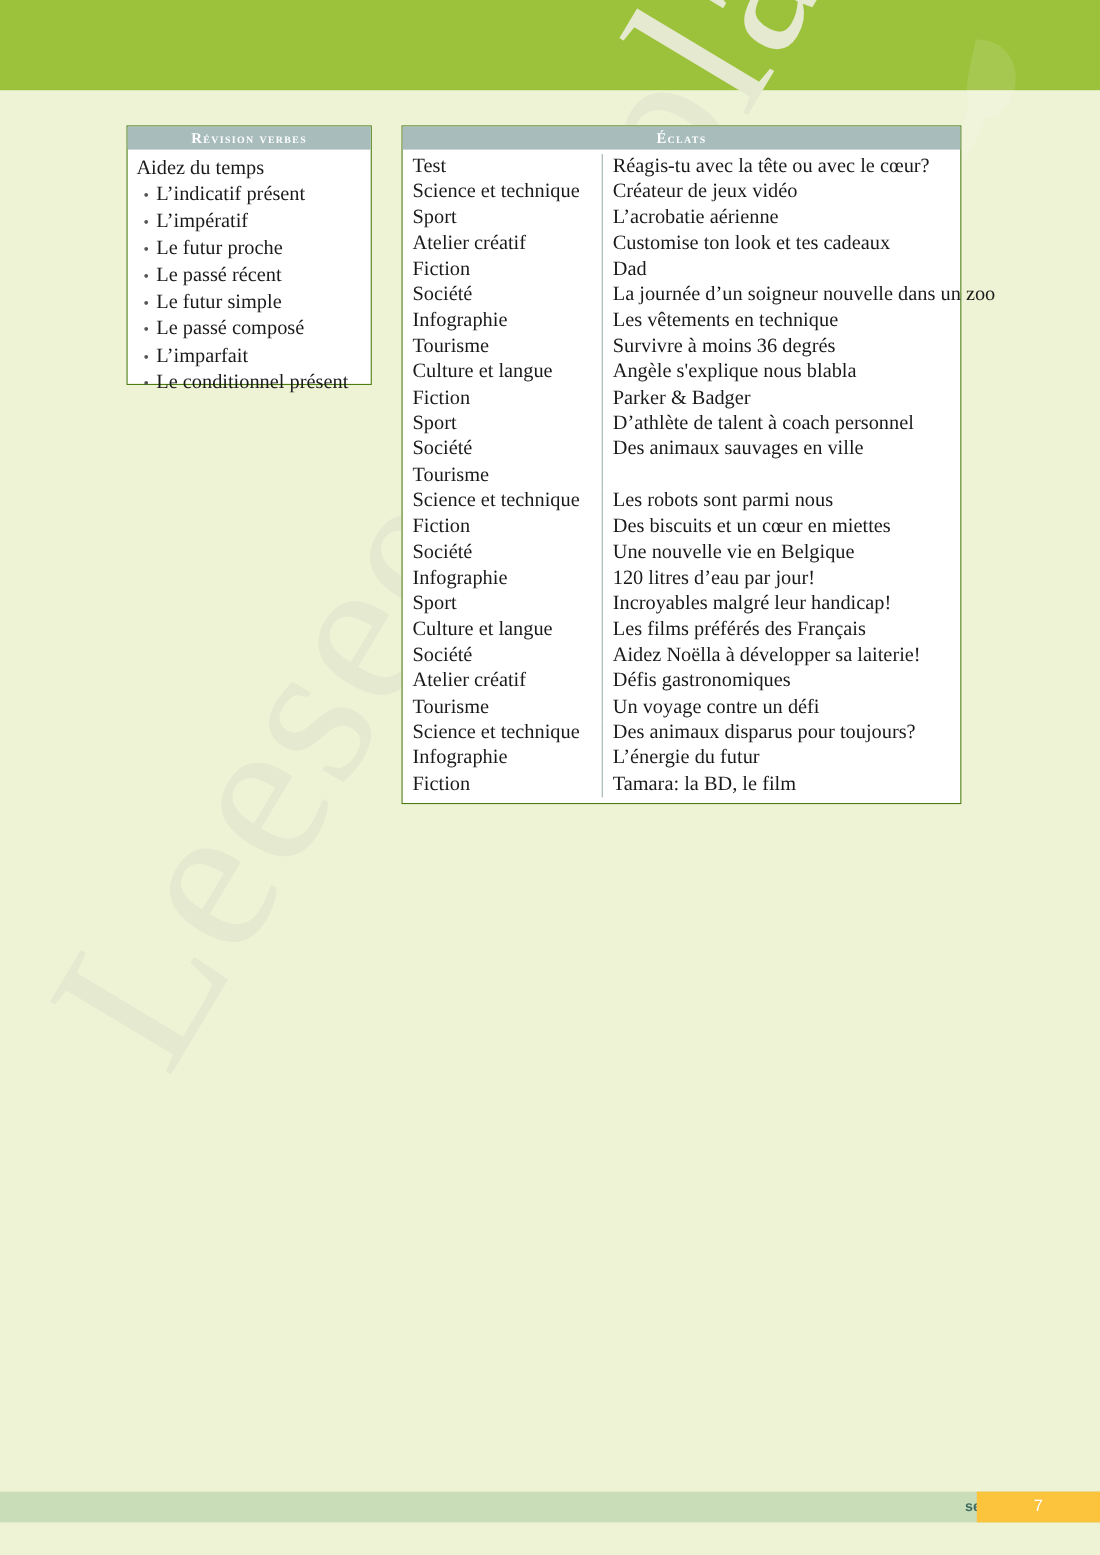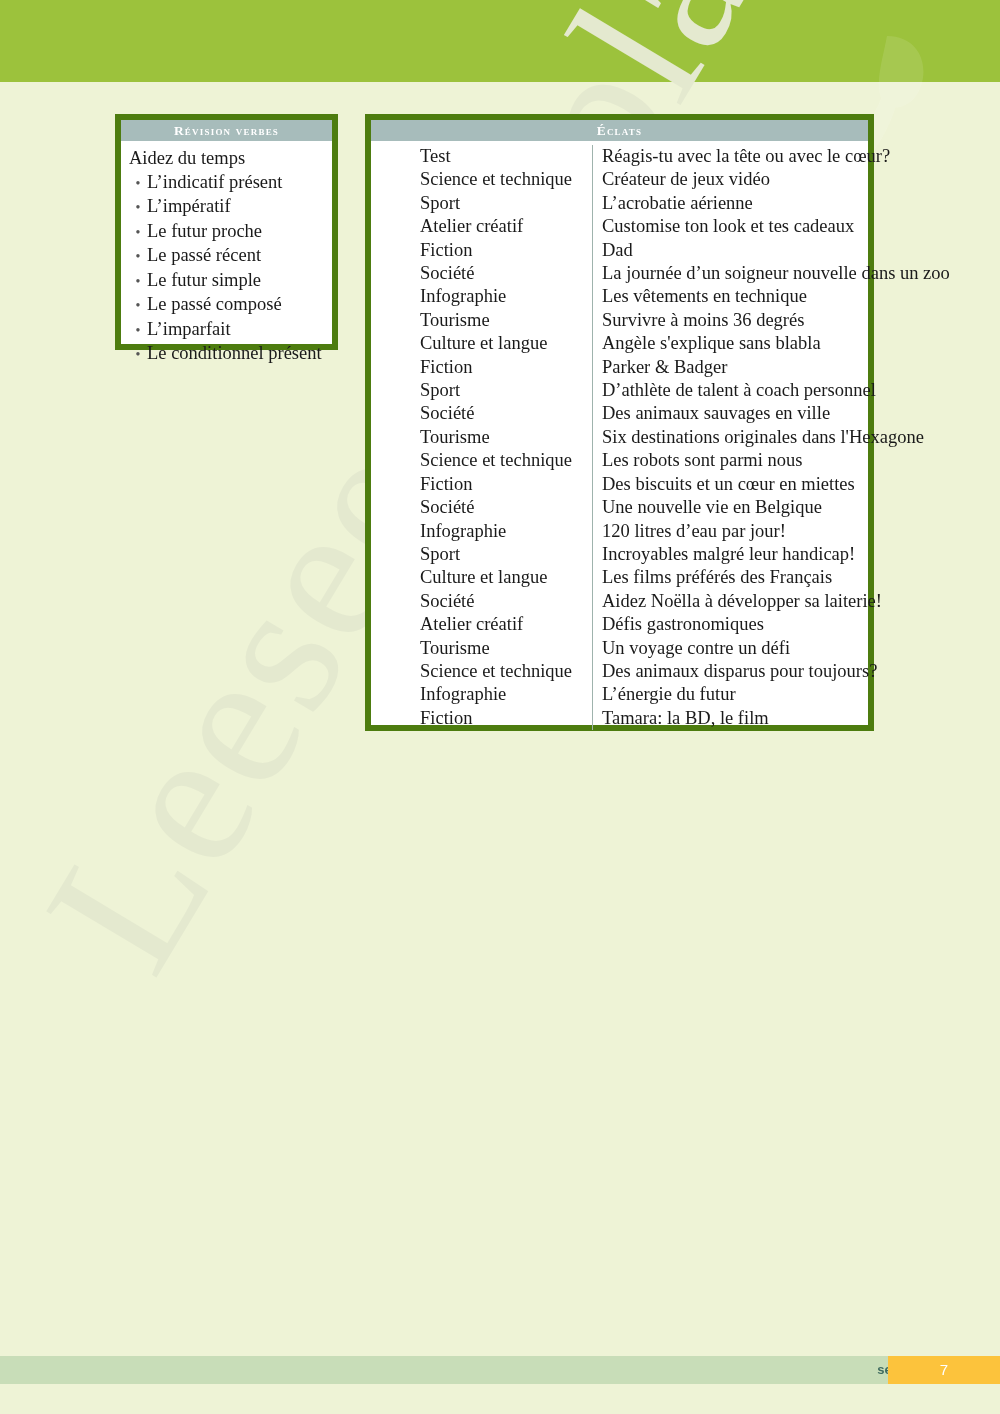--- a/index.html
+++ b/index.html
@@ -61,21 +61,21 @@
   .content {
     position: absolute;
     left: 0; top: 0;
     width: 1000px; height: 1414px;
     z-index: 2;
   }
 
   .tbl {
     position: absolute;
     background: #ffffff;
-    border: 6px solid #4d7c0f;
+    border: 1px solid #4d7c0f;
     box-sizing: border-box;
   }
   .tbl-head {
     background: #a7bcbb;
     color: #ffffff;
     text-align: center;
     font-family: "Liberation Serif", serif;
     font-variant: small-caps;
     font-weight: bold;
     font-size: 13.5px;
@@ -138,21 +138,20 @@
   #eclats-grid .row {
     display: flex;
     white-space: nowrap;
   }
   #eclats-grid .c-cat {
     width: 182px;
     min-width: 182px;
     padding-left: 9px;
     box-sizing: border-box;
     border-right: 1px solid #9fb3ad;
-    margin-left: 40px;
   }
   #eclats-grid .c-title {
     padding-left: 9px;
     flex: 1 1 auto;
   }
 
   
   .footer-bar {
     position: absolute;
     left: 0;
@@ -252,37 +251,36 @@
       <div class="row">
           <div class="c-cat">Infographie</div>
           <div class="c-title">Les vêtements en technique</div>
         </div>
       <div class="row">
           <div class="c-cat">Tourisme</div>
           <div class="c-title">Survivre à moins 36 degrés</div>
         </div>
       <div class="row">
           <div class="c-cat">Culture et langue</div>
-          <div class="c-title">Angèle s'explique sans blabla</div>
+          <div class="c-title">Angèle s'explique nous blabla</div>
         </div>
       <div class="row">
           <div class="c-cat">Fiction</div>
           <div class="c-title">Parker &amp; Badger</div>
         </div>
       <div class="row">
           <div class="c-cat">Sport</div>
           <div class="c-title">D’athlète de talent à coach personnel</div>
         </div>
       <div class="row">
           <div class="c-cat">Société</div>
           <div class="c-title">Des animaux sauvages en ville</div>
         </div>
       <div class="row">
           <div class="c-cat">Tourisme</div>
-          <div class="c-title">Six destinations originales dans l'Hexagone</div>
         </div>
       <div class="row">
           <div class="c-cat">Science et technique</div>
           <div class="c-title">Les robots sont parmi nous</div>
         </div>
       <div class="row">
           <div class="c-cat">Fiction</div>
           <div class="c-title">Des biscuits et un cœur en miettes</div>
         </div>
       <div class="row">

